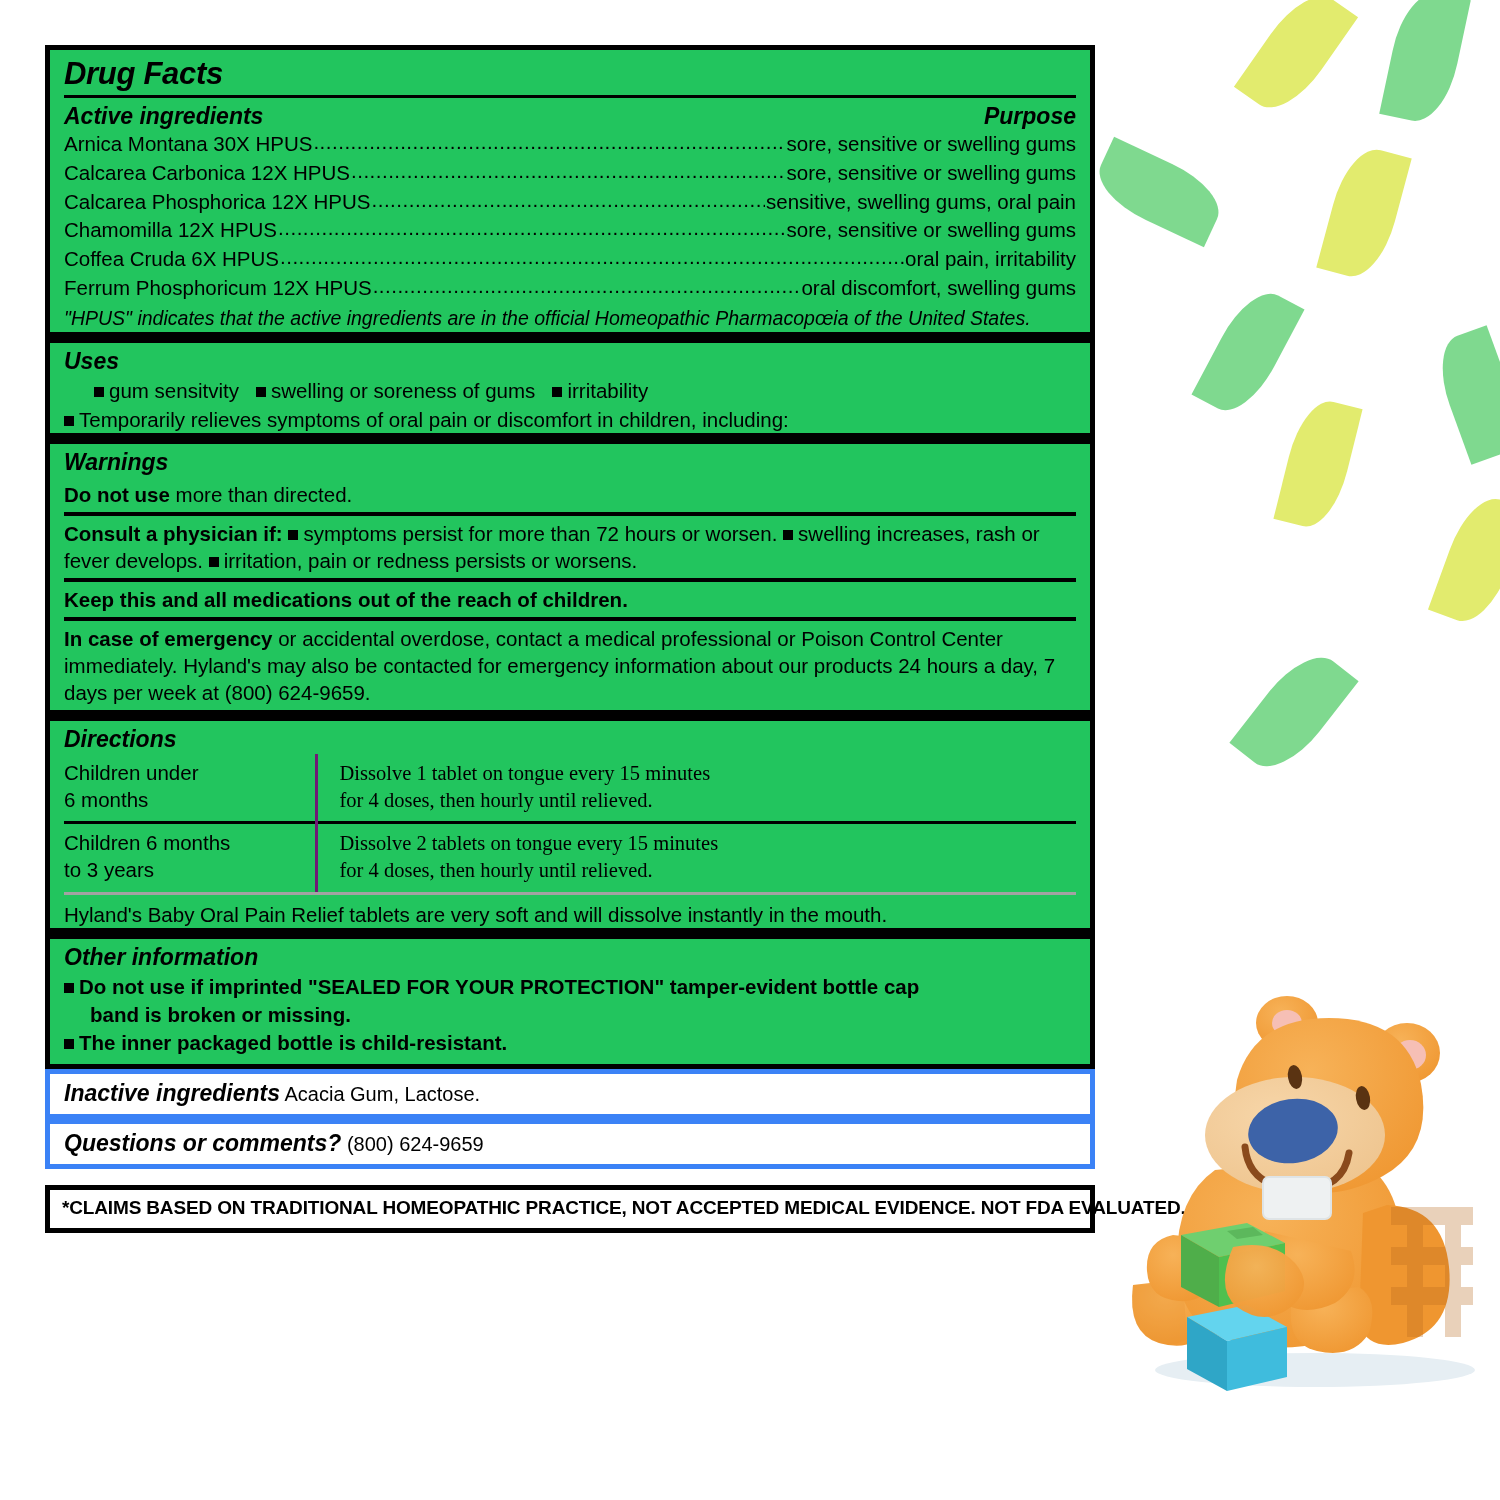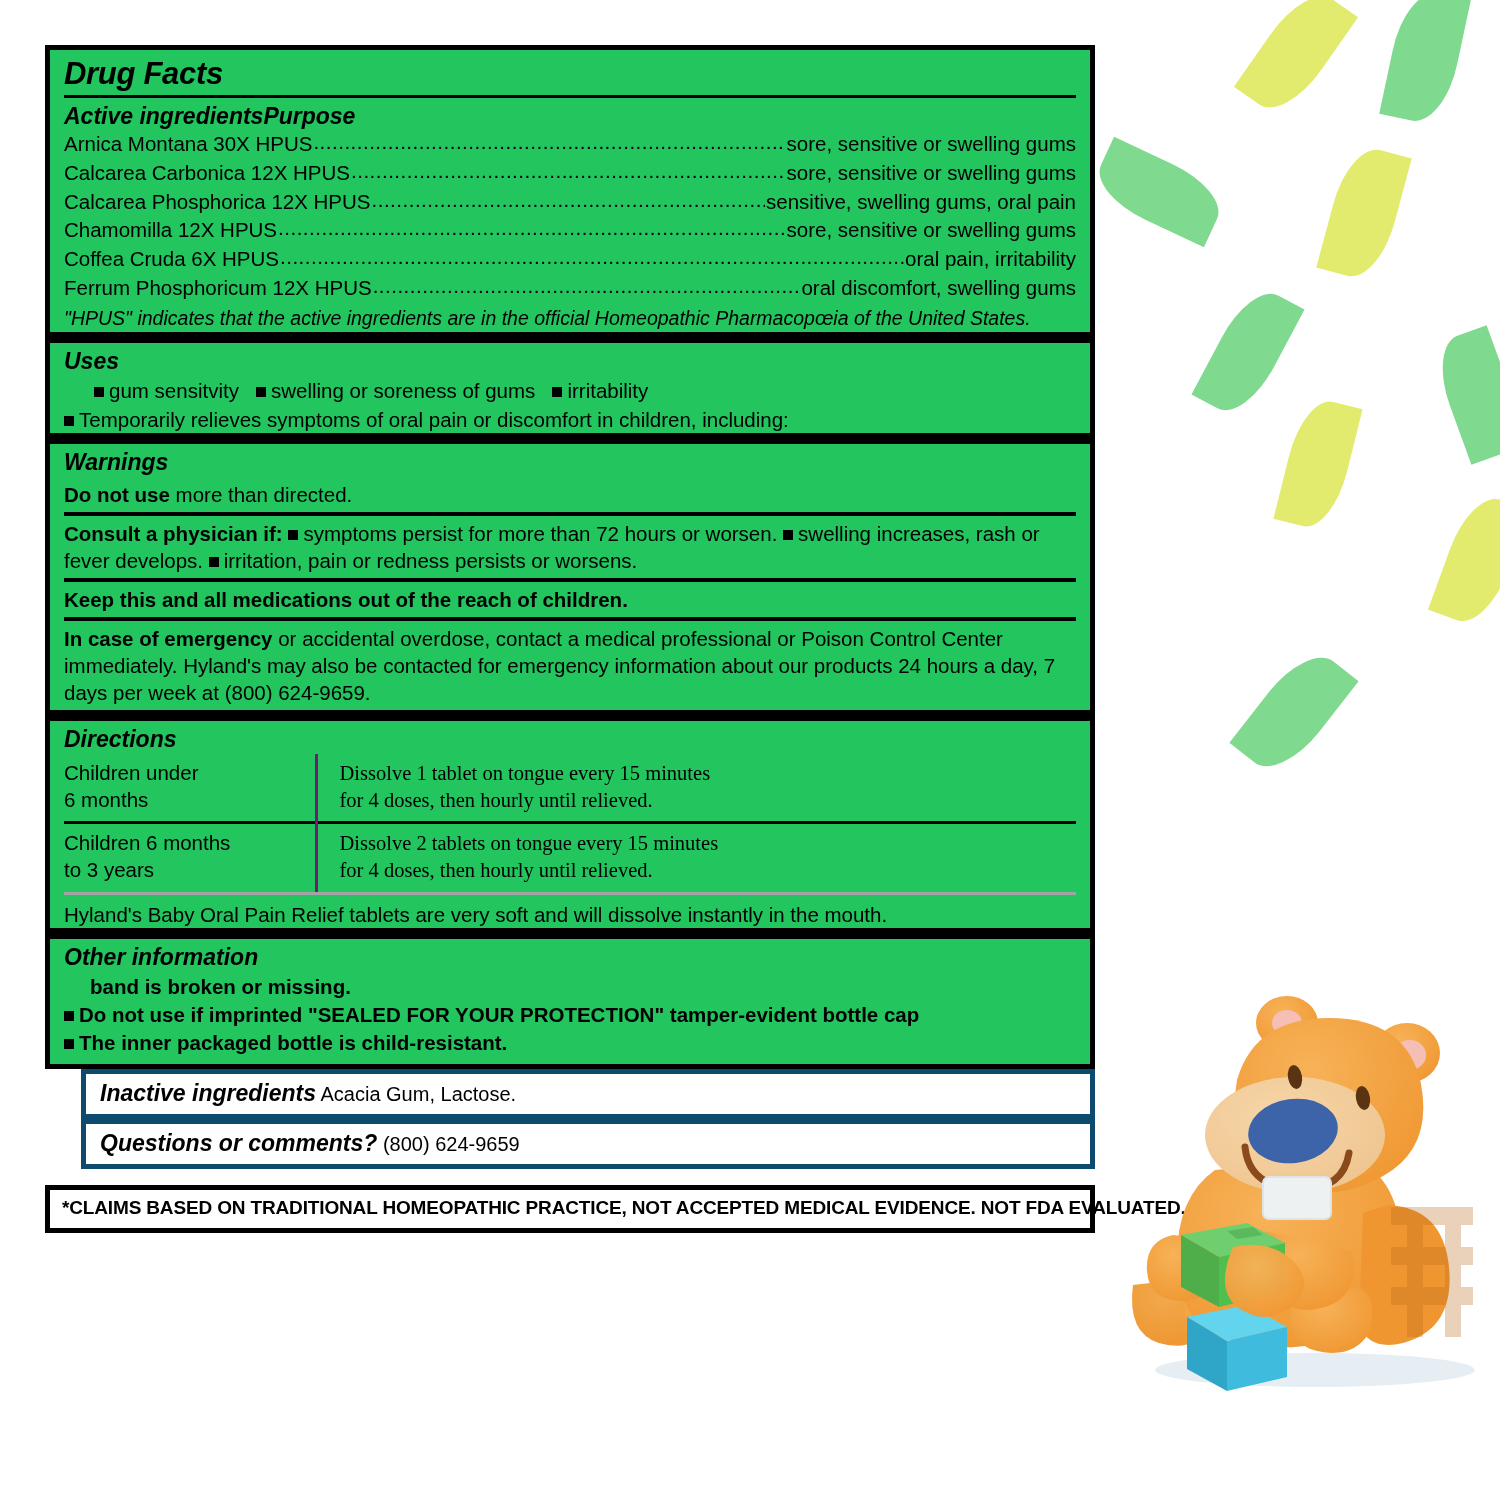--- a/index.html
+++ b/index.html
@@ -50,20 +50,21 @@
     font-style: italic;
     font-weight: bold;
     font-size: 23px;
     padding-top: 5px;
     line-height: 1.2;
   }
 
   
   .ai-head {
     display: flex;
+    justify-content: space-between;
     font-style: italic;
     font-weight: bold;
     font-size: 23px;
     padding-top: 4px;
     line-height: 1.25;
   }
   .ai-row {
     display: flex;
     align-items: baseline;
     font-size: 20.5px;
@@ -135,25 +136,24 @@
   .oi-cont { padding-left: 26px; }
 
   .inline-head {
     font-style: italic;
     font-weight: bold;
     font-size: 23px;
   }
   .inline-body { font-size: 20px; }
 
   .one-line-box {
-    border: 5px solid #0c4a6e;
+    border: 5px solid #3b82f6;
     background: #fff;
     padding: 6px 14px 7px 14px;
     margin-top: 0;
-    margin-left: 36px;
   }
   .claims-box {
     border: 5px solid #000;
     background: #fff;
     padding: 7px 12px 8px 12px;
     margin-top: 16px;
   }
   .claims-text {
     font-weight: bold;
     font-size: 19px;
@@ -289,24 +289,24 @@
           </tr>
         </tbody>
           </table>
         <div class="dir-note">Hyland's Baby Oral Pain Relief tablets are very soft and will dissolve instantly in the mouth.</div>
       </div>
 
       <div class="rule-thick"></div>
 
       <div>
         <div class="sect-head">Other information</div>
-        <div class="oi-line oi-cont">band is broken or missing.</div>
         <div class="oi-line">
           <span class="sq"></span><span>Do not use if imprinted "SEALED FOR YOUR PROTECTION" tamper-evident bottle cap</span>
         </div>
+        <div class="oi-line oi-cont">band is broken or missing.</div>
         <div class="oi-line">
           <span class="sq"></span><span>The inner packaged bottle is child-resistant.</span>
         </div>
       </div>
 
     </div>
 
     <div class="one-line-box">
       <span class="inline-head">Inactive ingredients</span><span class="inline-body"> Acacia Gum, Lactose.</span>
     </div>

